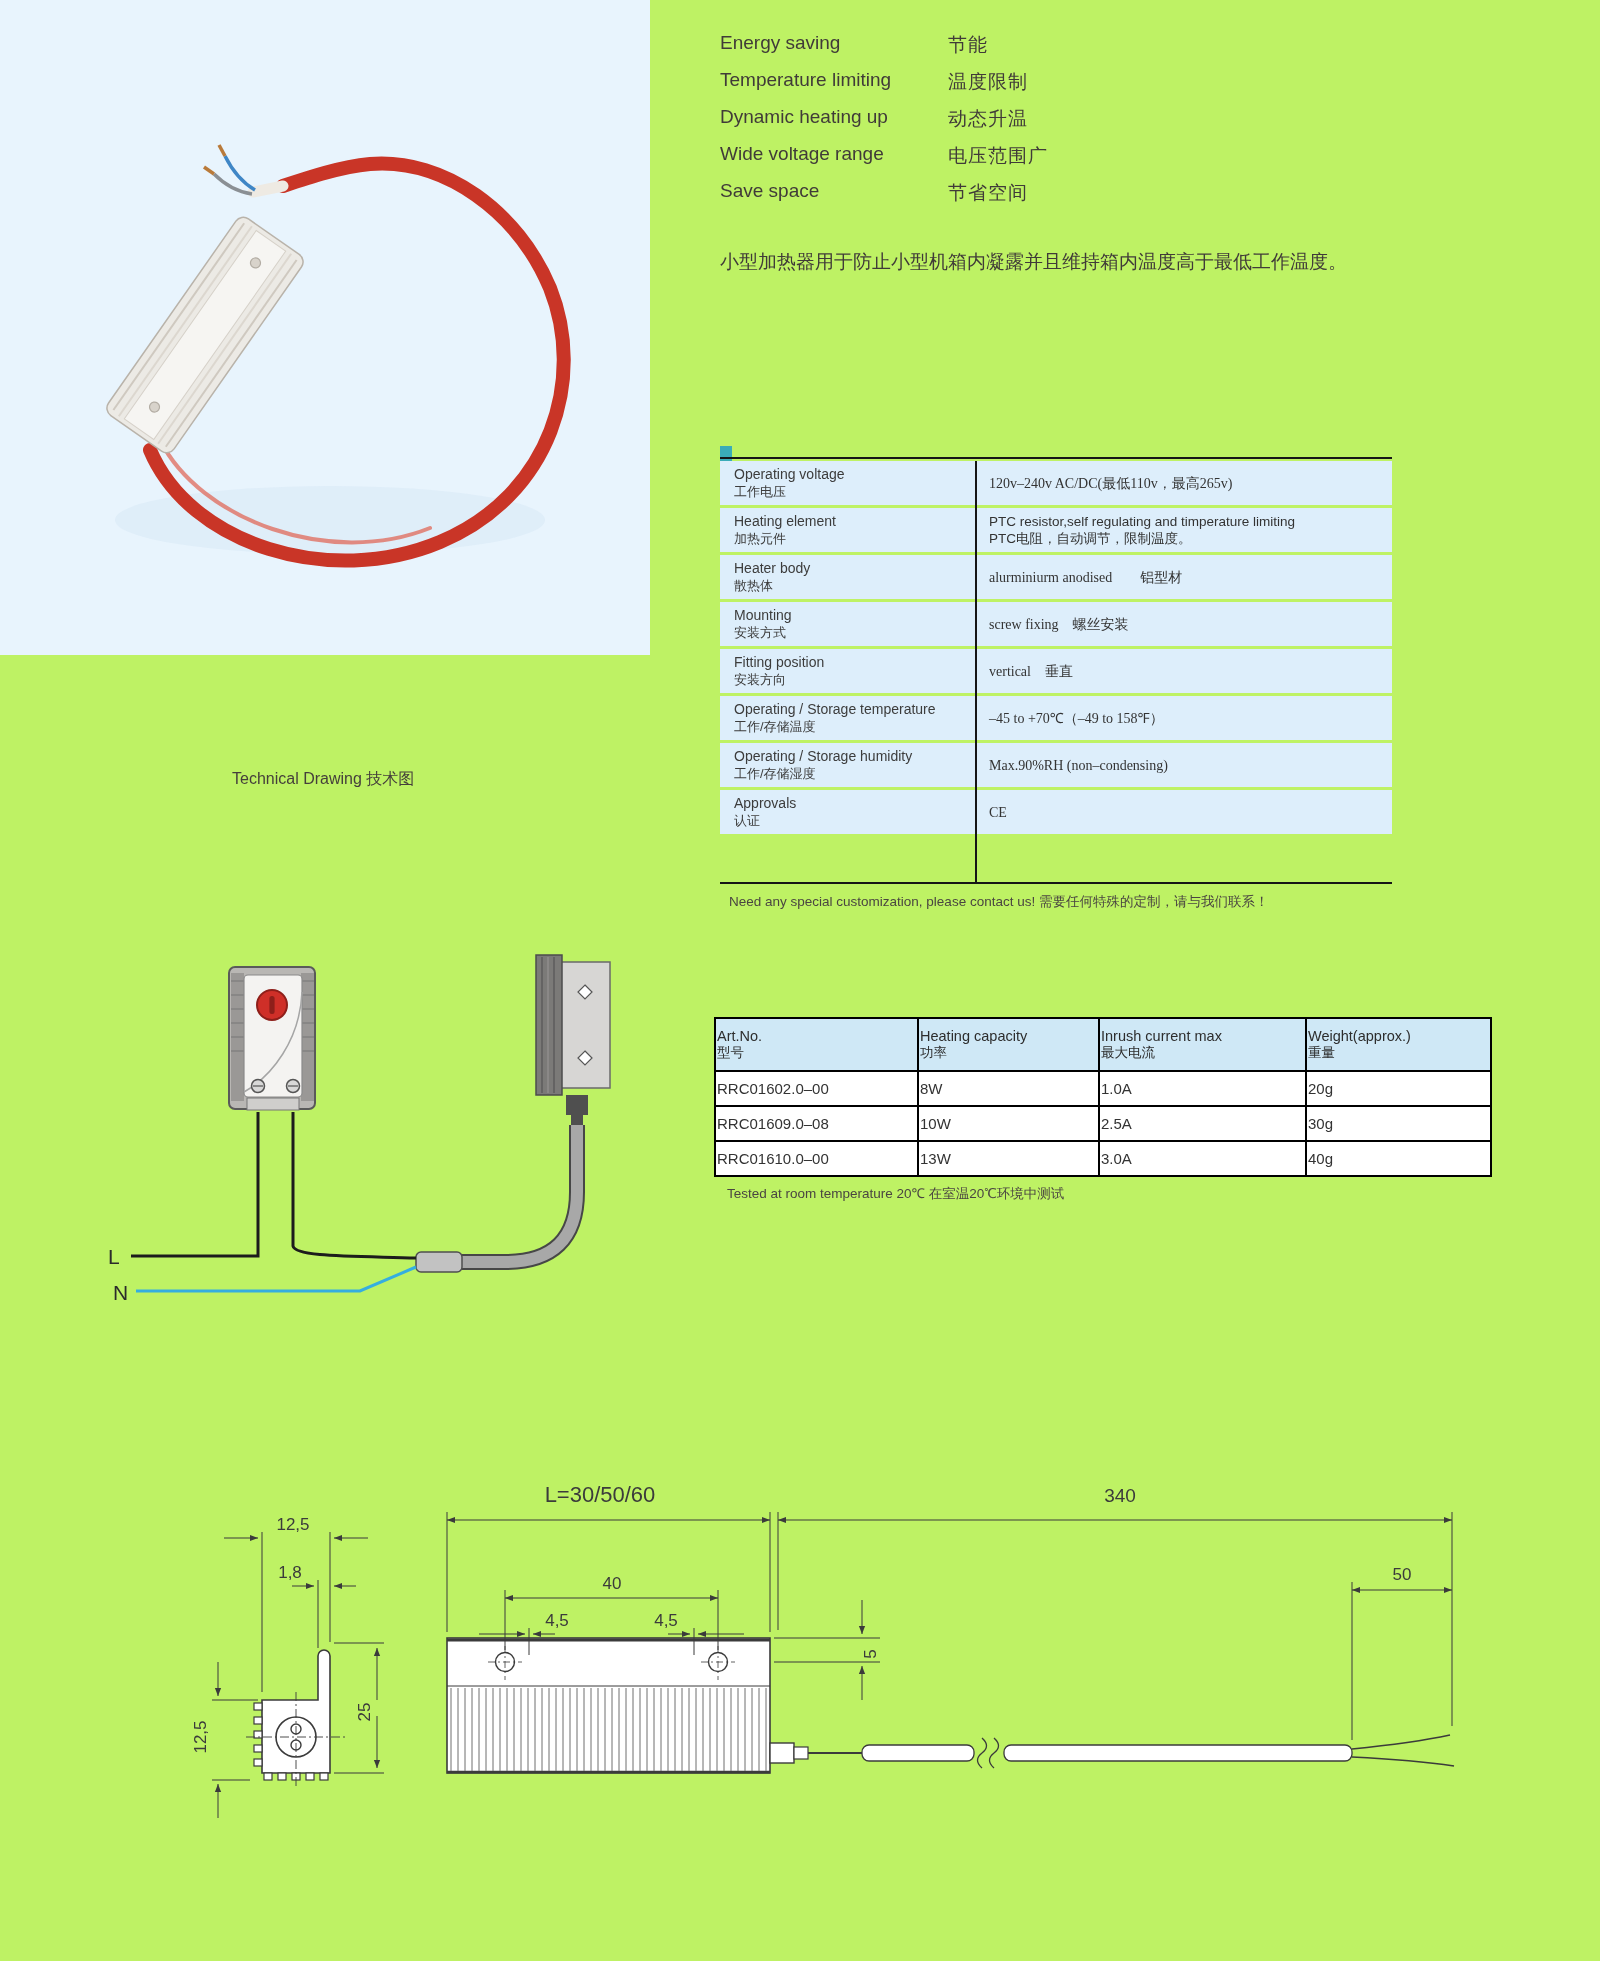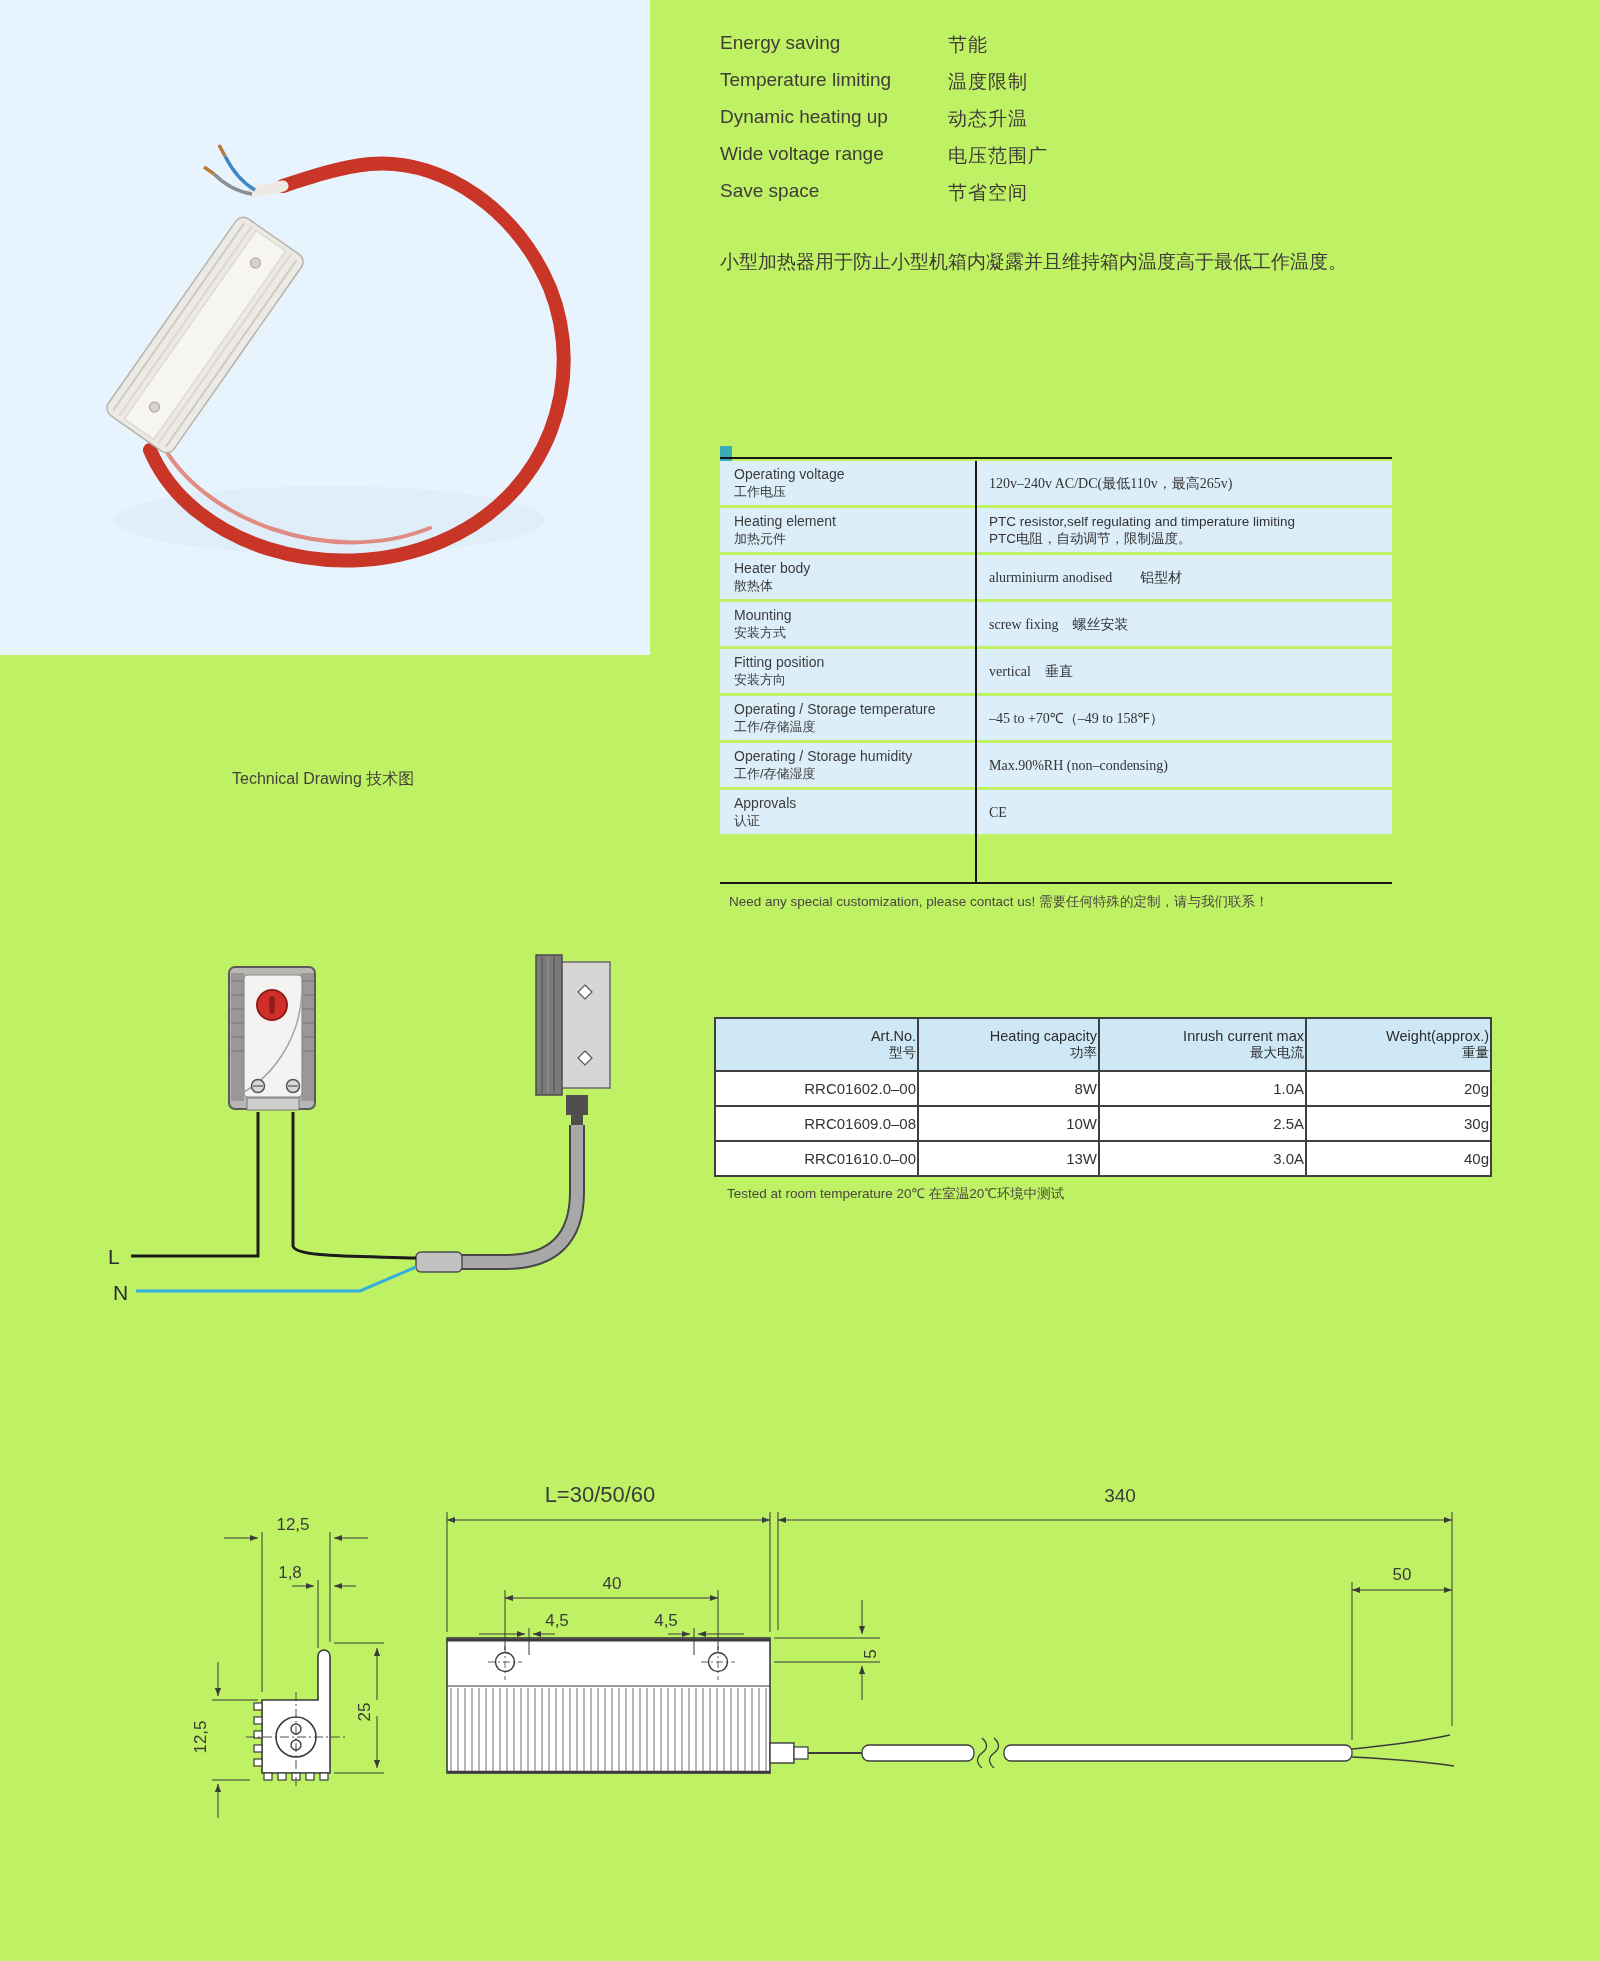--- a/index.html
+++ b/index.html
@@ -32,21 +32,21 @@
   .td-value{flex:1;display:flex;flex-direction:column;justify-content:center;padding-left:14px;}
   .td-value .v1{font-size:14px;line-height:17px;color:#333;font-family:Liberation Serif, serif;}
   .td-value .v2{font-size:13.5px;line-height:17px;color:#333;}
   .td-divider{position:absolute;left:975px;top:461px;width:2px;height:421px;background:#161616;}
   .td-note{position:absolute;left:729px;top:893px;font-size:13.5px;color:#4a4541;}
 
   .drawing-label{position:absolute;left:232px;top:769px;font-size:16px;color:#453f3b;}
 
   
   .art-table{position:absolute;left:714px;top:1017px;border-collapse:collapse;table-layout:fixed;}
-  .art-table td{border:2px solid #404040;text-align:right;vertical-align:middle;background:#fff;}
+  .art-table td{border:2px solid #000000;text-align:left;vertical-align:middle;background:#fff;}
   .art-table .hdr td{background:#cfe8f6;height:49px;}
   .art-table .hdr .en{font-size:14.5px;color:#2d2d2d;}
   .art-table .hdr .zh{font-size:13.5px;color:#2d2d2d;}
   .art-table .data td{height:31px;font-size:15px;color:#333;}
   .tested-note{position:absolute;left:727px;top:1184px;font-size:13.5px;color:#4a4541;}
 
   
   .lineart{position:absolute;}
   text.dim{font-size:17px;fill:#3b3b3b;}
   text.dimbig{font-size:22px;fill:#3b3b3b;}

